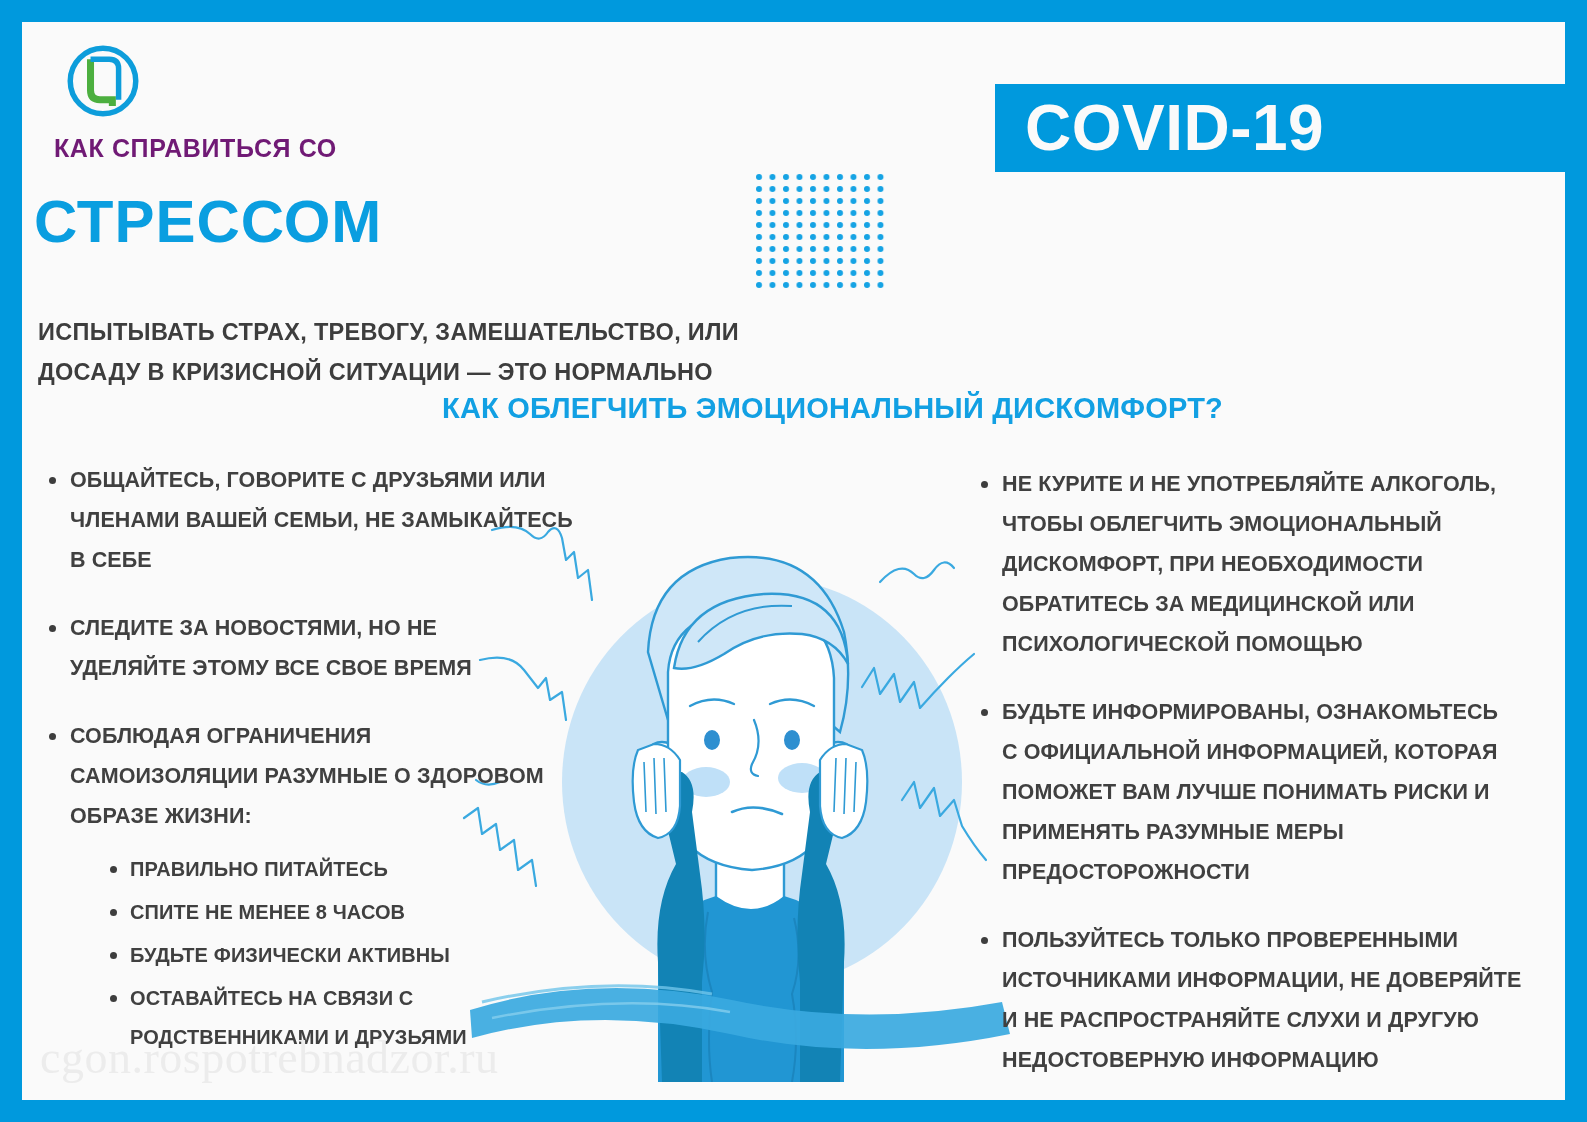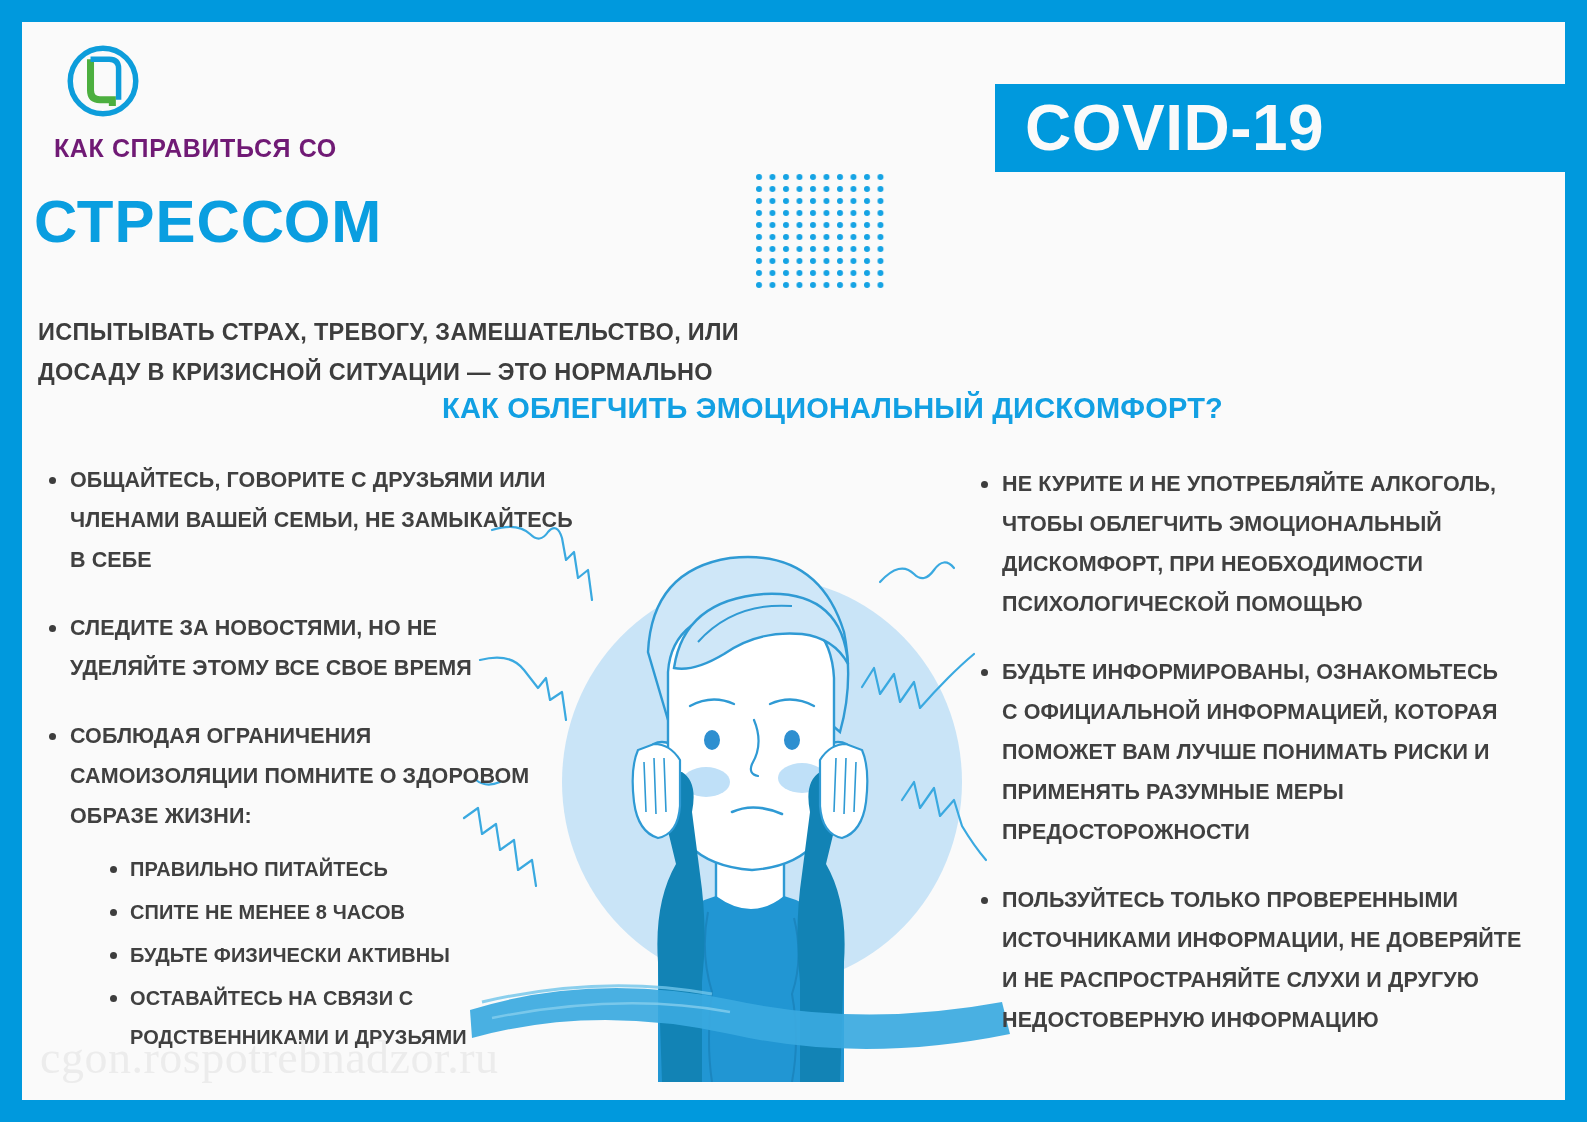--- a/index.html
+++ b/index.html
@@ -295,21 +295,21 @@
         <div class="ln">В СЕБЕ</div>
       </div>
 
       <div class="bullet">
         <div class="ln">СЛЕДИТЕ ЗА НОВОСТЯМИ, НО НЕ</div>
         <div class="ln">УДЕЛЯЙТЕ ЭТОМУ ВСЕ СВОЕ ВРЕМЯ</div>
       </div>
 
       <div class="bullet">
         <div class="ln">СОБЛЮДАЯ ОГРАНИЧЕНИЯ</div>
-        <div class="ln">САМОИЗОЛЯЦИИ ПОМНИТЕ О ЗДОРОВОМ</div>
+        <div class="ln">САМОИЗОЛЯЦИИ РАЗУМНЫЕ О ЗДОРОВОМ</div>
         <div class="ln">ОБРАЗЕ ЖИЗНИ:</div>
 
         <div class="sublist">
           <div class="subbullet">
             <div class="ln">ПРАВИЛЬНО ПИТАЙТЕСЬ</div>
           </div>
           <div class="subbullet">
             <div class="ln">СПИТЕ НЕ МЕНЕЕ 8 ЧАСОВ</div>
           </div>
           <div class="subbullet">
@@ -323,20 +323,21 @@
       </div>
 
     </div>
 
     <div class="col col-right">
 
       <div class="bullet">
         <div class="ln">НЕ КУРИТЕ И НЕ УПОТРЕБЛЯЙТЕ АЛКОГОЛЬ,</div>
         <div class="ln">ЧТОБЫ ОБЛЕГЧИТЬ ЭМОЦИОНАЛЬНЫЙ</div>
         <div class="ln">ДИСКОМФОРТ, ПРИ НЕОБХОДИМОСТИ</div>
+        <div class="ln">ОБРАТИТЕСЬ ЗА МЕДИЦИНСКОЙ ИЛИ</div>
         <div class="ln">ПСИХОЛОГИЧЕСКОЙ ПОМОЩЬЮ</div>
       </div>
 
       <div class="bullet">
         <div class="ln">БУДЬТЕ ИНФОРМИРОВАНЫ, ОЗНАКОМЬТЕСЬ</div>
         <div class="ln">С ОФИЦИАЛЬНОЙ ИНФОРМАЦИЕЙ, КОТОРАЯ</div>
         <div class="ln">ПОМОЖЕТ ВАМ ЛУЧШЕ ПОНИМАТЬ РИСКИ И</div>
         <div class="ln">ПРИМЕНЯТЬ РАЗУМНЫЕ МЕРЫ</div>
         <div class="ln">ПРЕДОСТОРОЖНОСТИ</div>
       </div>

